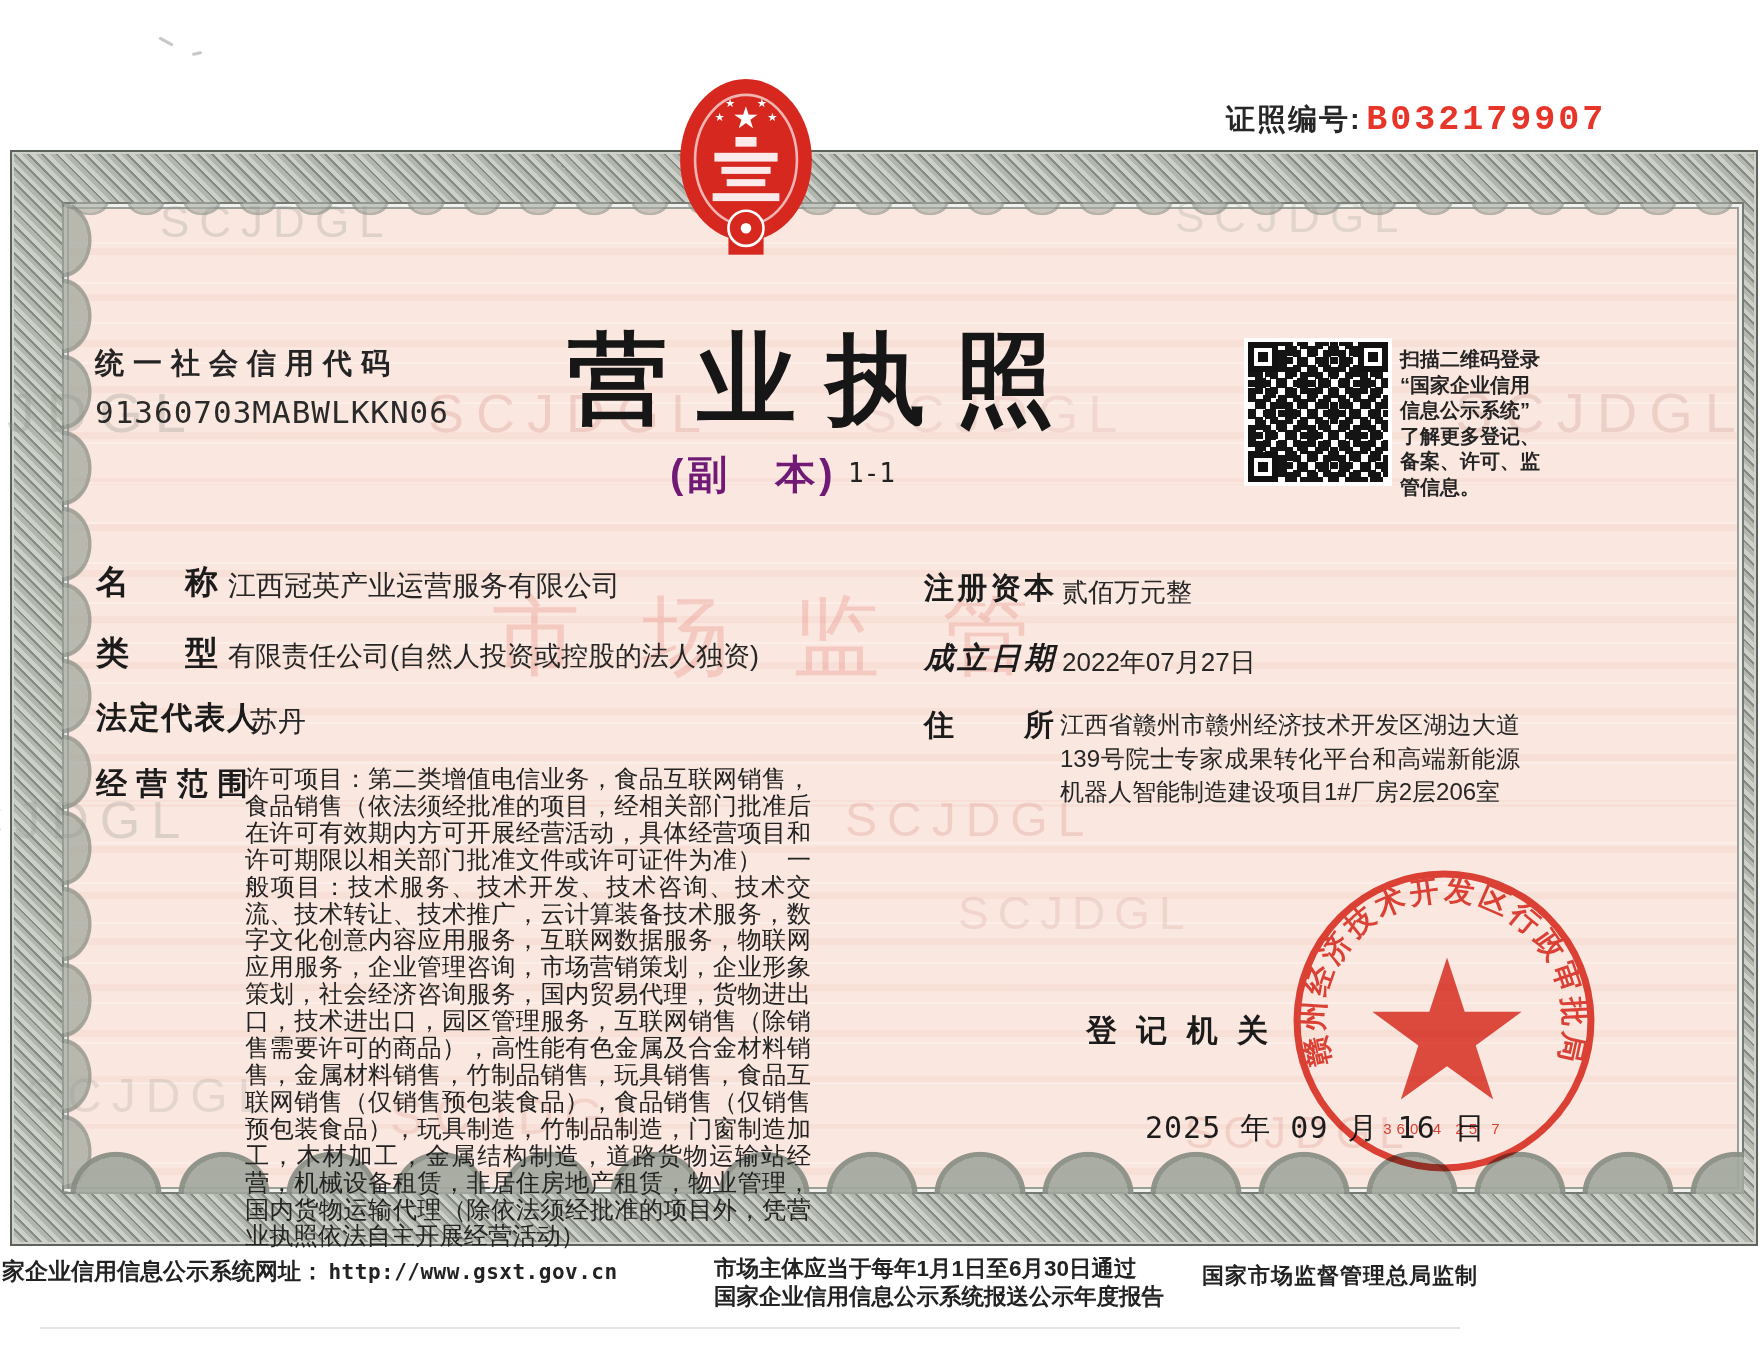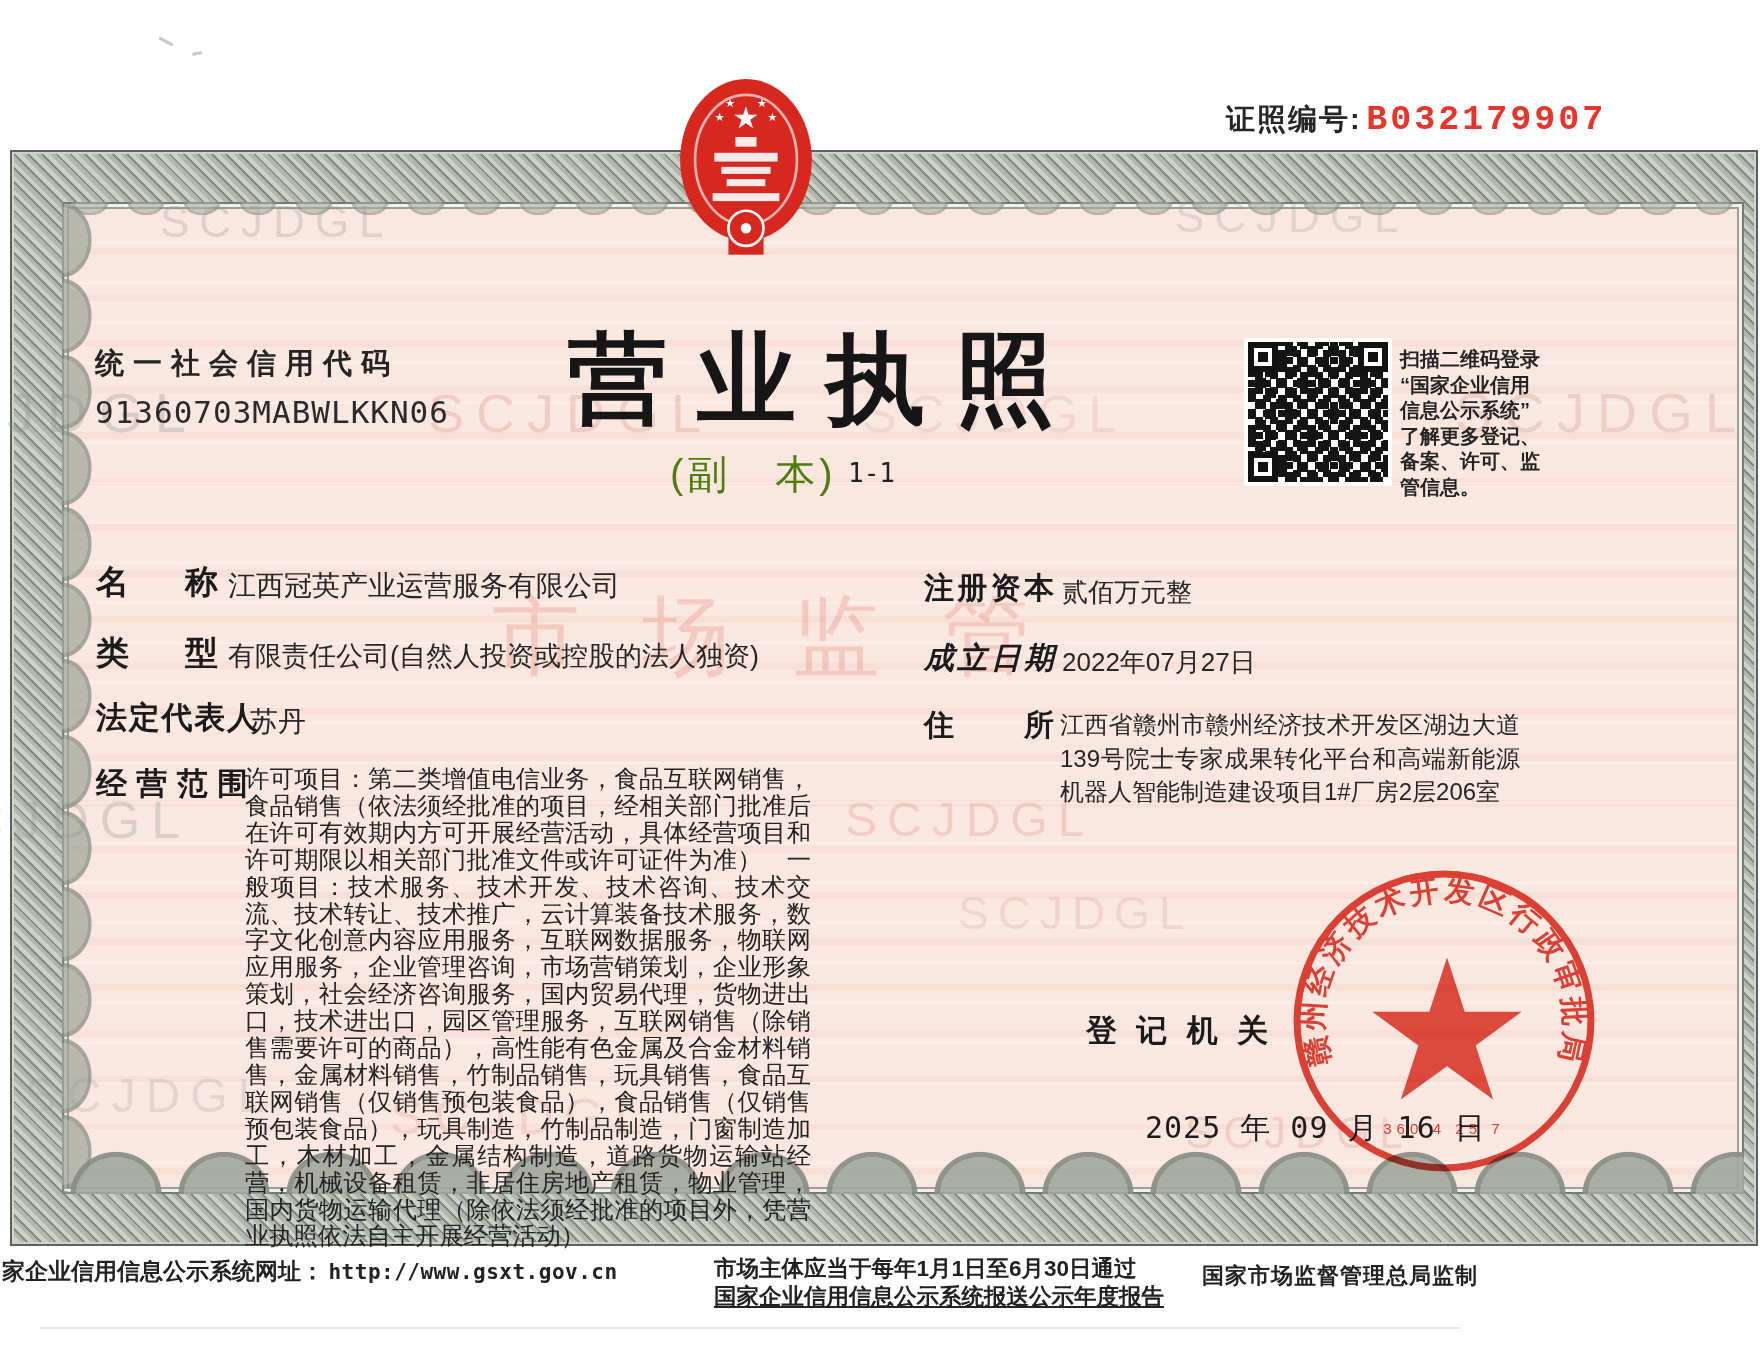--- a/index.html
+++ b/index.html
@@ -49,21 +49,21 @@
     background-size:56px 20px;background-repeat:repeat-x;opacity:.6;
   }
 
   
   .wm{position:absolute;font-weight:normal;white-space:nowrap;pointer-events:none;}
 
   
   .credit-label{left:95px;top:344px;font-size:29px;font-weight:bold;letter-spacing:9px;color:#242424;}
   .credit-code{left:95px;top:394px;font-family:"DejaVu Sans Mono","Liberation Mono",monospace;font-size:31px;color:#2a2a2a;letter-spacing:1px;}
   .cert-title{left:568px;top:314px;font-size:99px;font-weight:bold;letter-spacing:30px;color:#161616;}
-  .cert-subtitle{left:670px;top:447px;font-size:40px;font-weight:normal;color:#4d7c0f;letter-spacing:4px;}
+  .cert-subtitle{left:670px;top:447px;font-size:40px;font-weight:bold;color:#701a75;letter-spacing:4px;}
   .copy-number{left:848px;top:458px;font-family:"DejaVu Sans Mono",monospace;font-size:26px;color:#222;}
 
   .qr{
     left:1248px;top:342px;width:140px;height:140px;background:
       repeating-conic-gradient(#141414 0% 25%,rgba(0,0,0,0) 0% 50%) 0 0 / 15px 15px,
       repeating-conic-gradient(#141414 0% 25%,rgba(0,0,0,0) 0% 50%) 7px 4px / 21px 21px,
       #fff;
     outline:4px solid #fff;
   }
   .qf{position:absolute;width:30px;height:30px;border:6px solid #111;background:#fff;box-sizing:border-box;}
@@ -93,21 +93,21 @@
   .issue-date{left:1145px;top:1108px;font-size:30px;color:#1c1c1c;font-family:"DejaVu Sans Mono","DejaVu Sans",monospace;letter-spacing:1px;}
 
   .seal{left:1283px;top:860px;width:322px;height:322px;mix-blend-mode:multiply;opacity:.93;}
   .emblem{left:658px;top:72px;width:176px;height:202px;}
 
   
   .footer-left{left:2px;top:1256px;white-space:nowrap;}
   .footer-left .cjk{font-size:23px;font-weight:bold;color:#222;}
   .footer-left .url{font-family:"DejaVu Sans Mono","Liberation Mono",monospace;font-size:21px;font-weight:bold;color:#222;letter-spacing:.5px;margin-top:24px;}
   .footer-mid1{left:714px;top:1253px;font-size:22.5px;font-weight:bold;color:#222;}
-  .footer-mid2{left:714px;top:1281px;font-size:22.5px;font-weight:bold;color:#222;text-decoration:underline;}
+  .footer-mid2{left:714px;top:1281px;font-size:22.5px;font-weight:bold;color:#222;}
   .footer-right{left:1202px;top:1261px;font-size:22px;font-weight:bold;color:#222;letter-spacing:1px;}
   .scan-line{left:40px;top:1327px;width:1420px;height:2px;background:#d9d9d9;opacity:.7;}
 </style>
 </head>
 <body>
 
 <div class="abs pencil" style="left:158px;top:40px;transform:rotate(28deg);"></div>
 <div class="abs pencil" style="left:192px;top:52px;transform:rotate(-12deg);width:10px;"></div>
 
 <div class="abs license-line">

